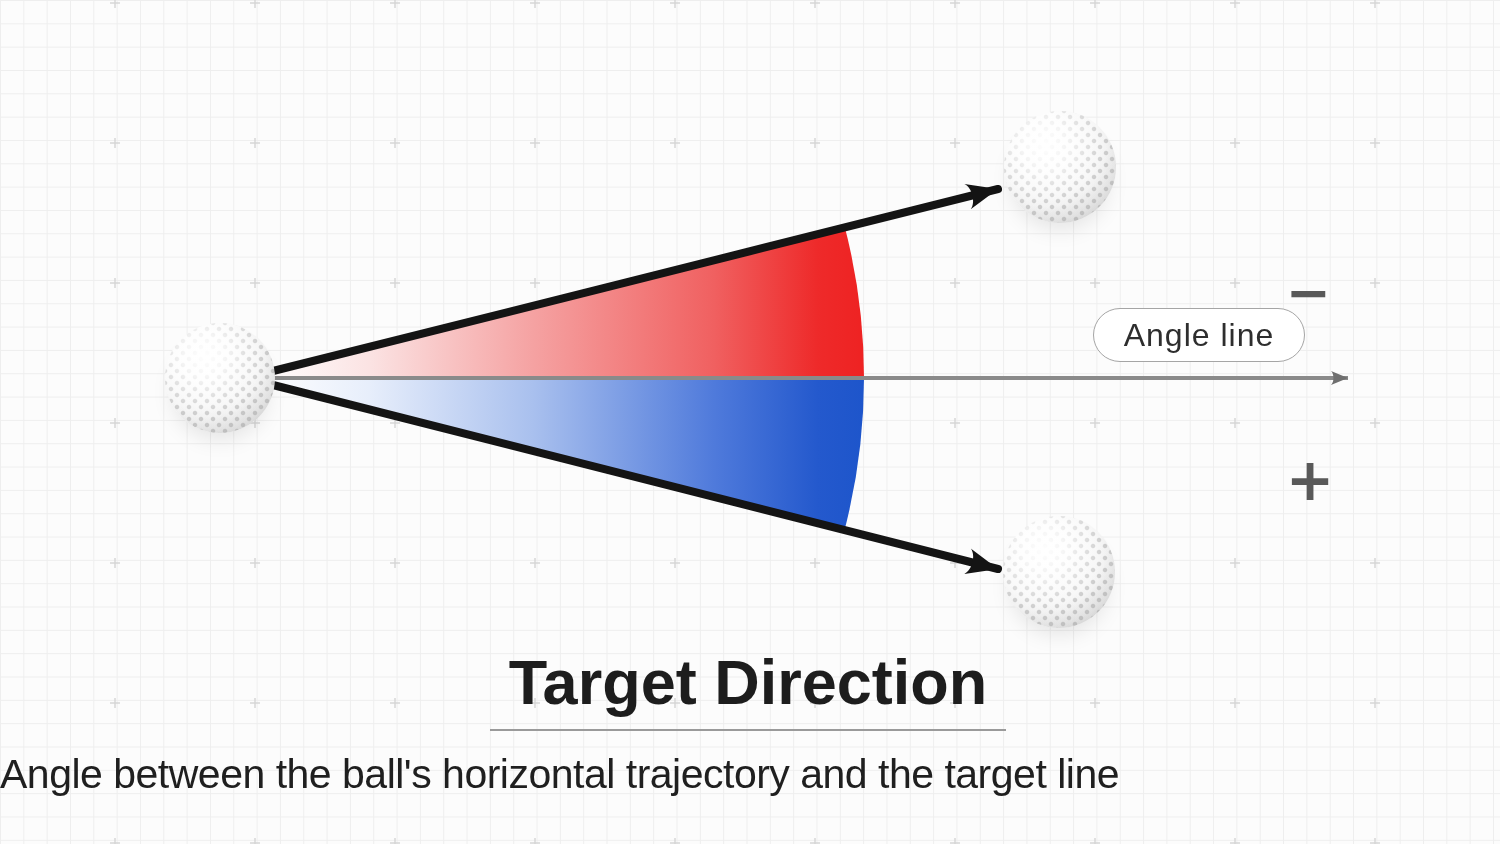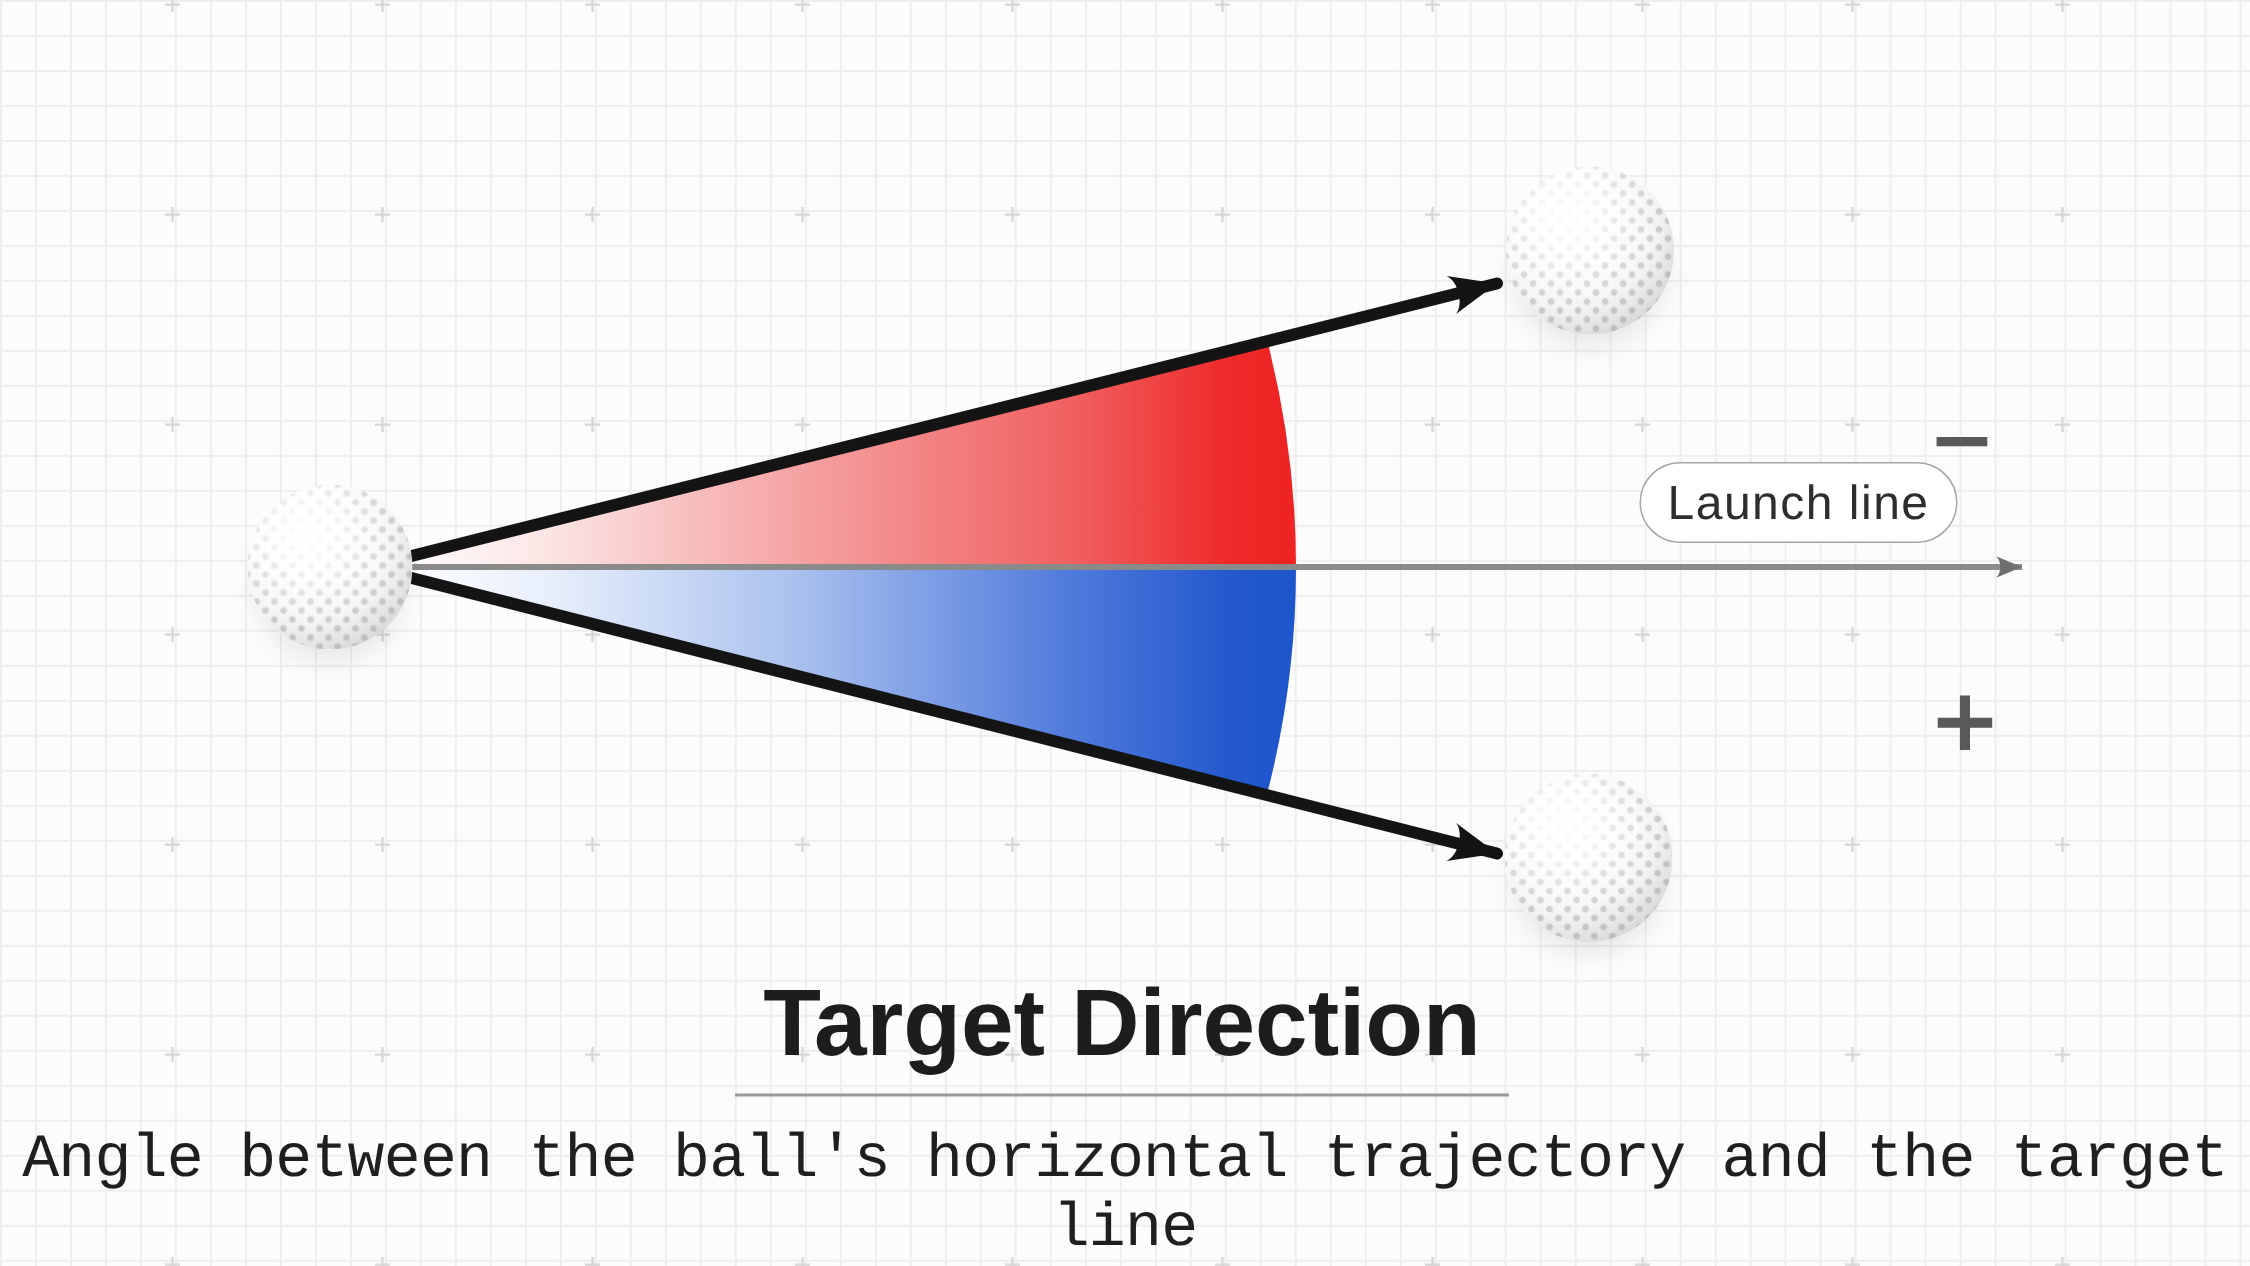--- a/index.html
+++ b/index.html
@@ -57,23 +57,22 @@
     position:absolute;left:0;right:4px;top:646px;
     text-align:center;font-size:63px;font-weight:700;color:#1d1d1d;
     letter-spacing:0px;
   }
   .divider{
     position:absolute;left:50%;top:729px;width:516px;height:2px;
     margin-left:-260px;background:#9a9a9a;
   }
   .subtitle{
     position:absolute;left:0;right:0;top:751px;
-    text-align:center;font-size:41px;font-weight:400;color:#1f1f1f;
+    text-align:left;font-size:41px;font-weight:400;color:#1f1f1f;
     letter-spacing:-0.5px;
-    font-family:Liberation Mono, monospace;
   }
 </style>
 </head>
 <body>
 
 <div class="canvas">
 
   <svg class="diagram" width="1500" height="844" viewBox="0 0 1500 844">
     <defs>
       <linearGradient id="redGrad" gradientUnits="userSpaceOnUse" x1="260" y1="378" x2="866" y2="378">
@@ -111,21 +110,21 @@
 
     <line x1="273" y1="371" x2="998" y2="189" stroke-width="8" stroke-linecap="round" marker-end="url(#blackHead)" stroke="#141414"></line>
     <line x1="273" y1="385" x2="998" y2="569" stroke-width="8" stroke-linecap="round" marker-end="url(#blackHead)" stroke="#141414"></line>
   </svg>
 
   <div class="ball start"></div>
   <div class="ball upper"></div>
   <div class="ball lower"></div>
 
   <div class="pill">
-    <span>Launch line</span>
+    <span>Angle line</span>
   </div>
 
   <div class="sign minus">
     <span>−</span>
   </div>
   <div class="sign plus">
     <span>+</span>
   </div>
 
   <div class="title">Target Direction</div>

